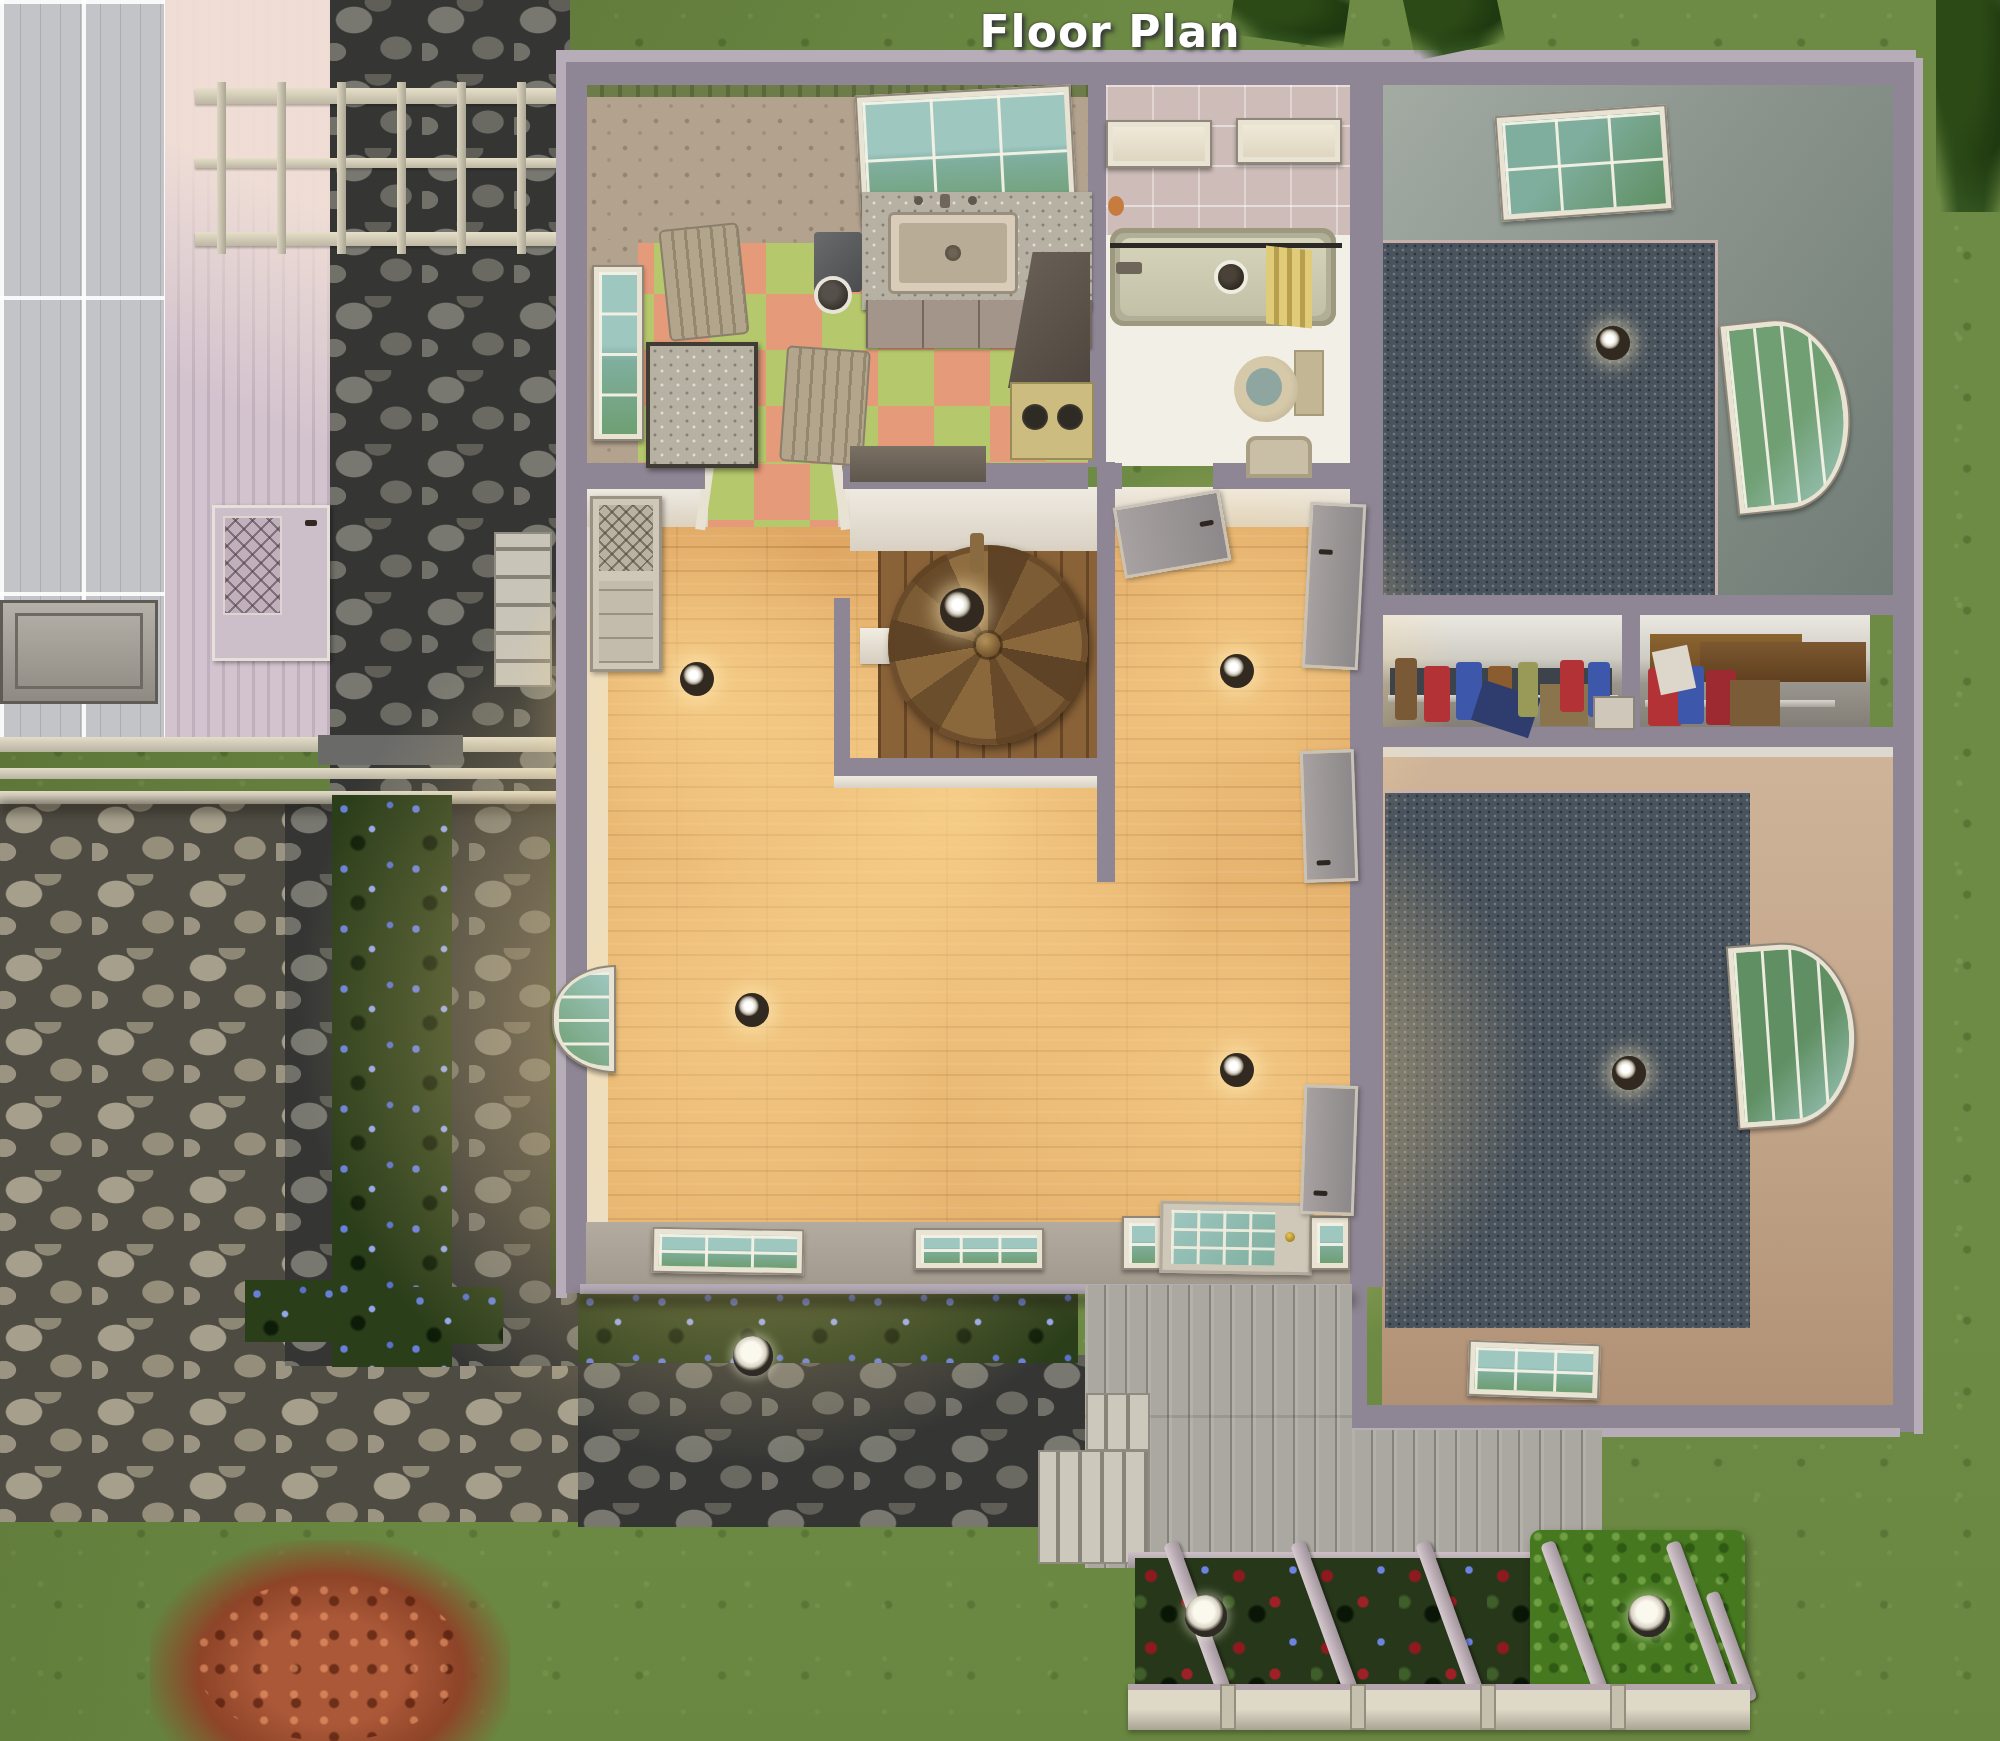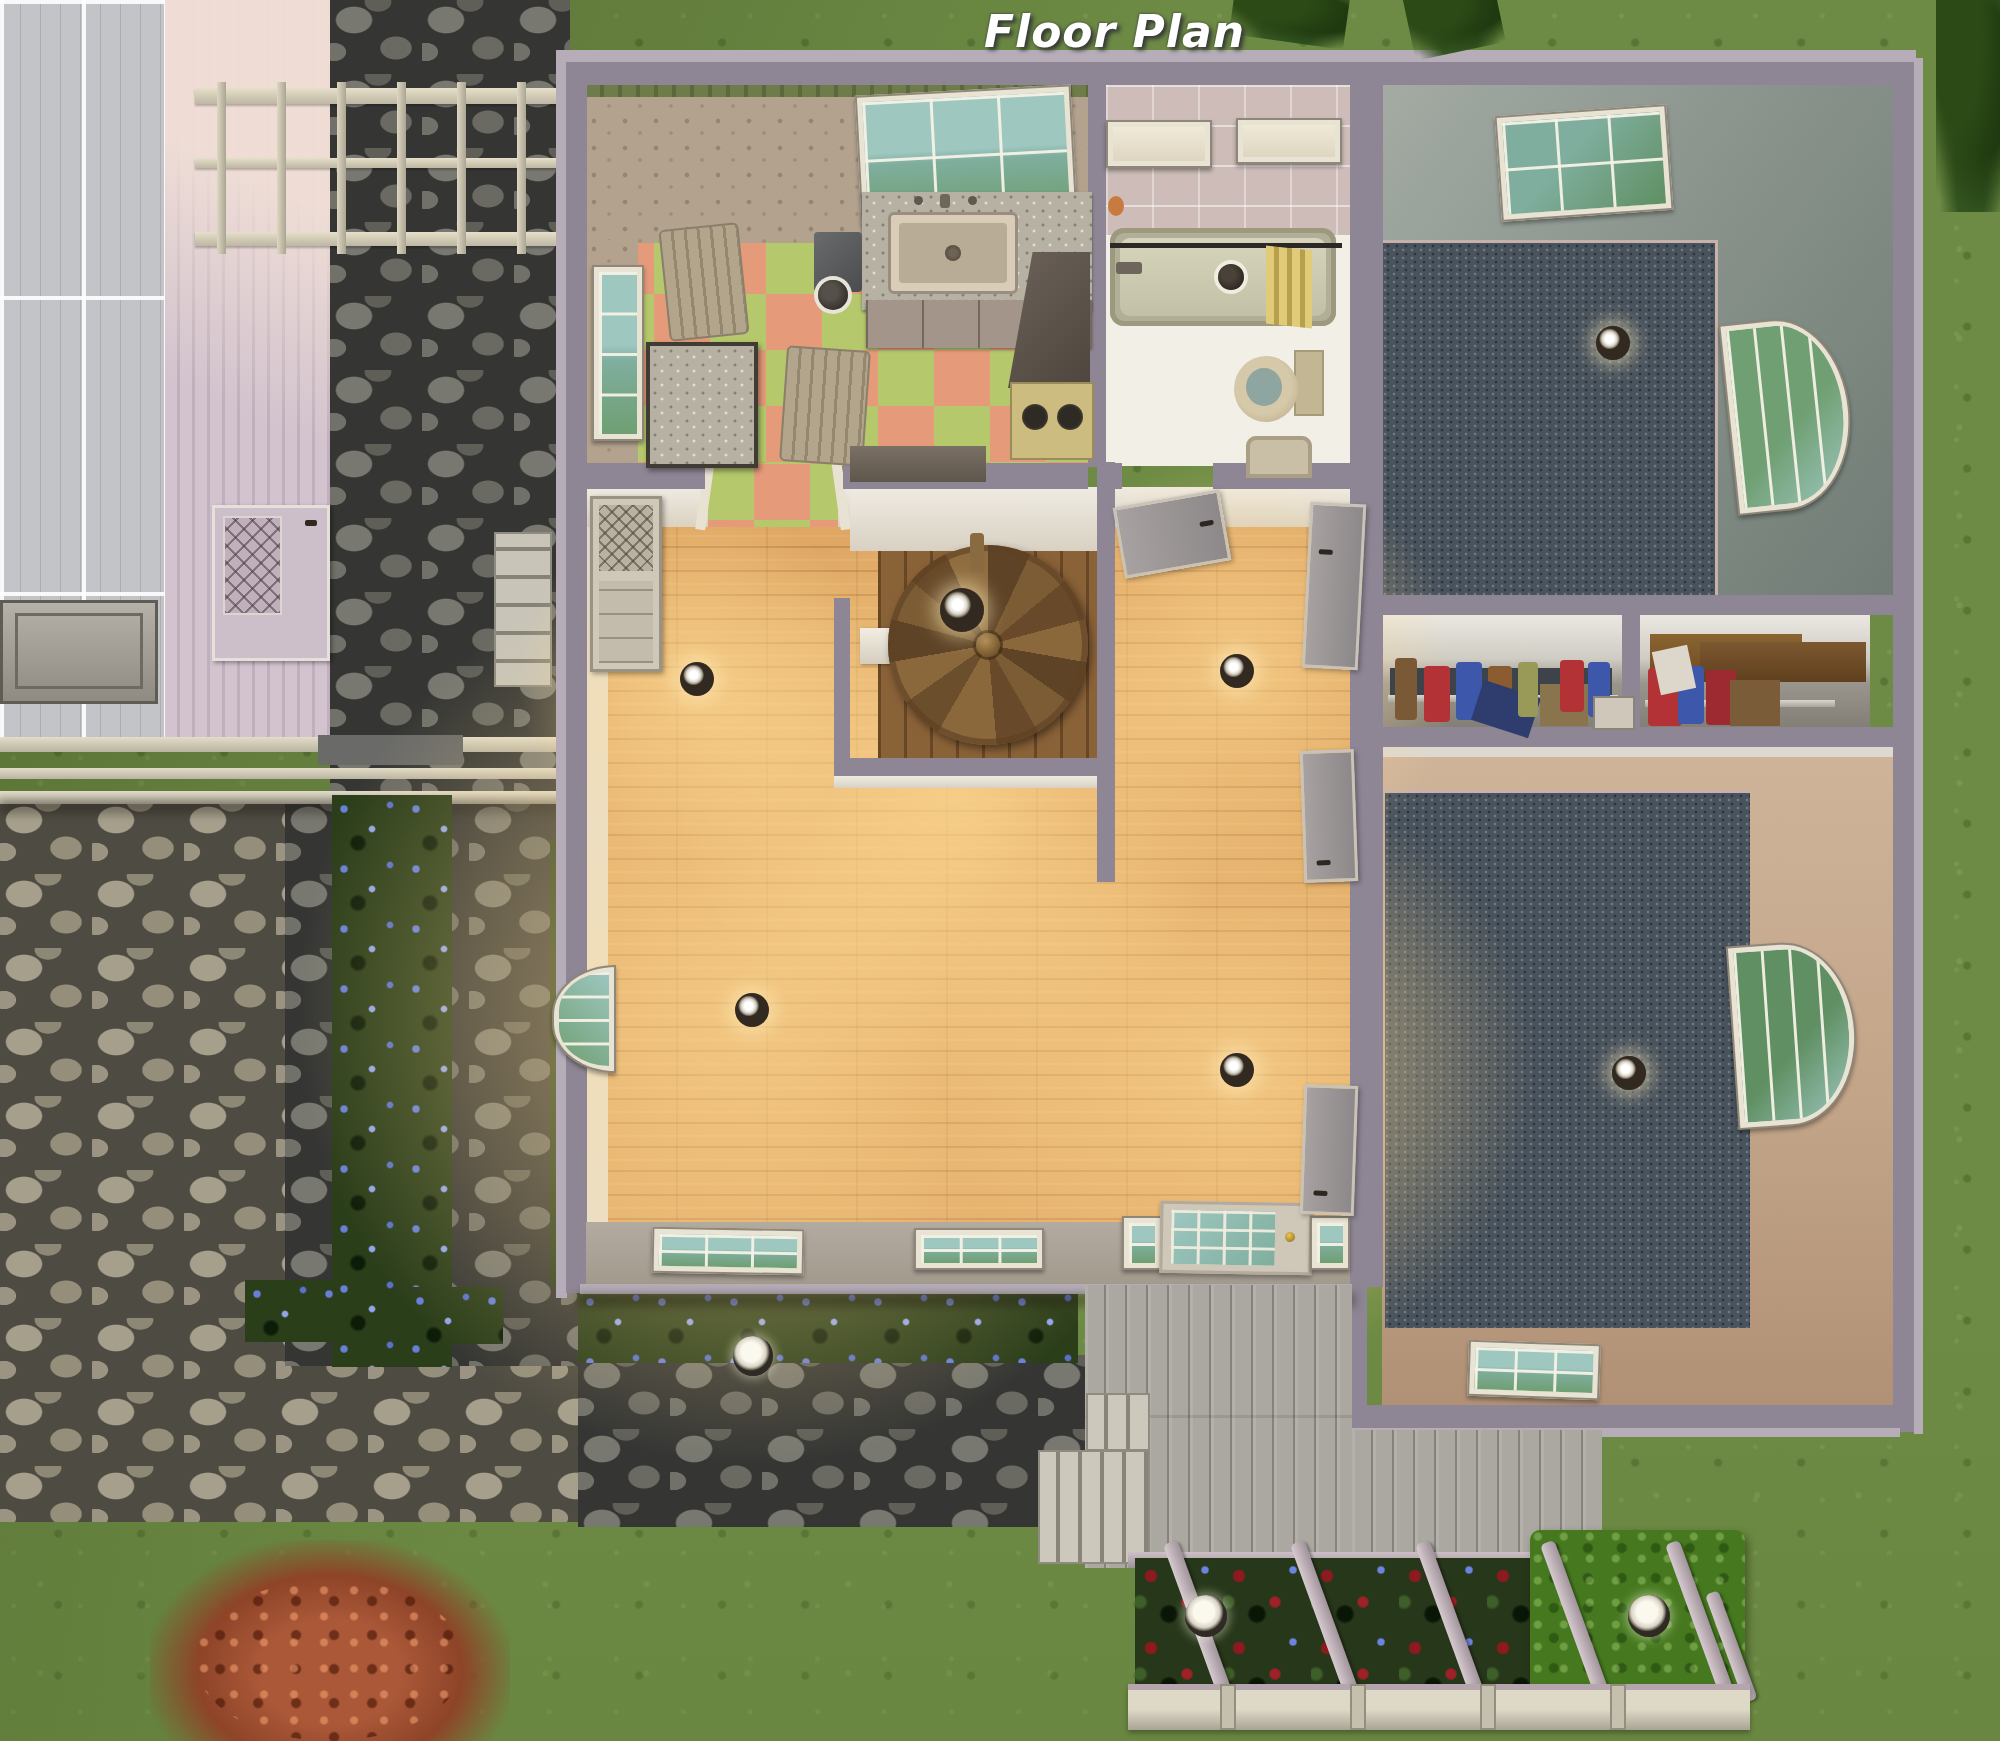--- a/index.html
+++ b/index.html
@@ -386,15 +386,15 @@
   <div class="abs olight" style="left:1628px;top:1595px;"></div>
   <div class="abs olight" style="left:733px;top:1336px;width:40px;height:40px;"></div>
 
   <div class="abs bush" style="left:150px;top:1540px;width:360px;height:240px;"></div>
   <div class="abs bushTex" style="left:195px;top:1580px;width:270px;height:161px;"></div>
 
   <div class="abs leaves" style="left:1232px;top:-10px;width:115px;height:52px;transform:rotate(8deg);"></div>
   <div class="abs leaves" style="left:1408px;top:-14px;width:92px;height:66px;transform:rotate(-12deg);"></div>
   <div class="abs leaves" style="left:1936px;top:-8px;width:70px;height:220px;"></div>
 
-  <div class="abs title" style="left:984px;top:6px;width:360px;font-style:italic;">Floor Plan</div>
+  <div class="abs title" style="left:930px;top:6px;width:360px;text-align:center;">Floor Plan</div>
 
 </div>
 
 </body></html>

